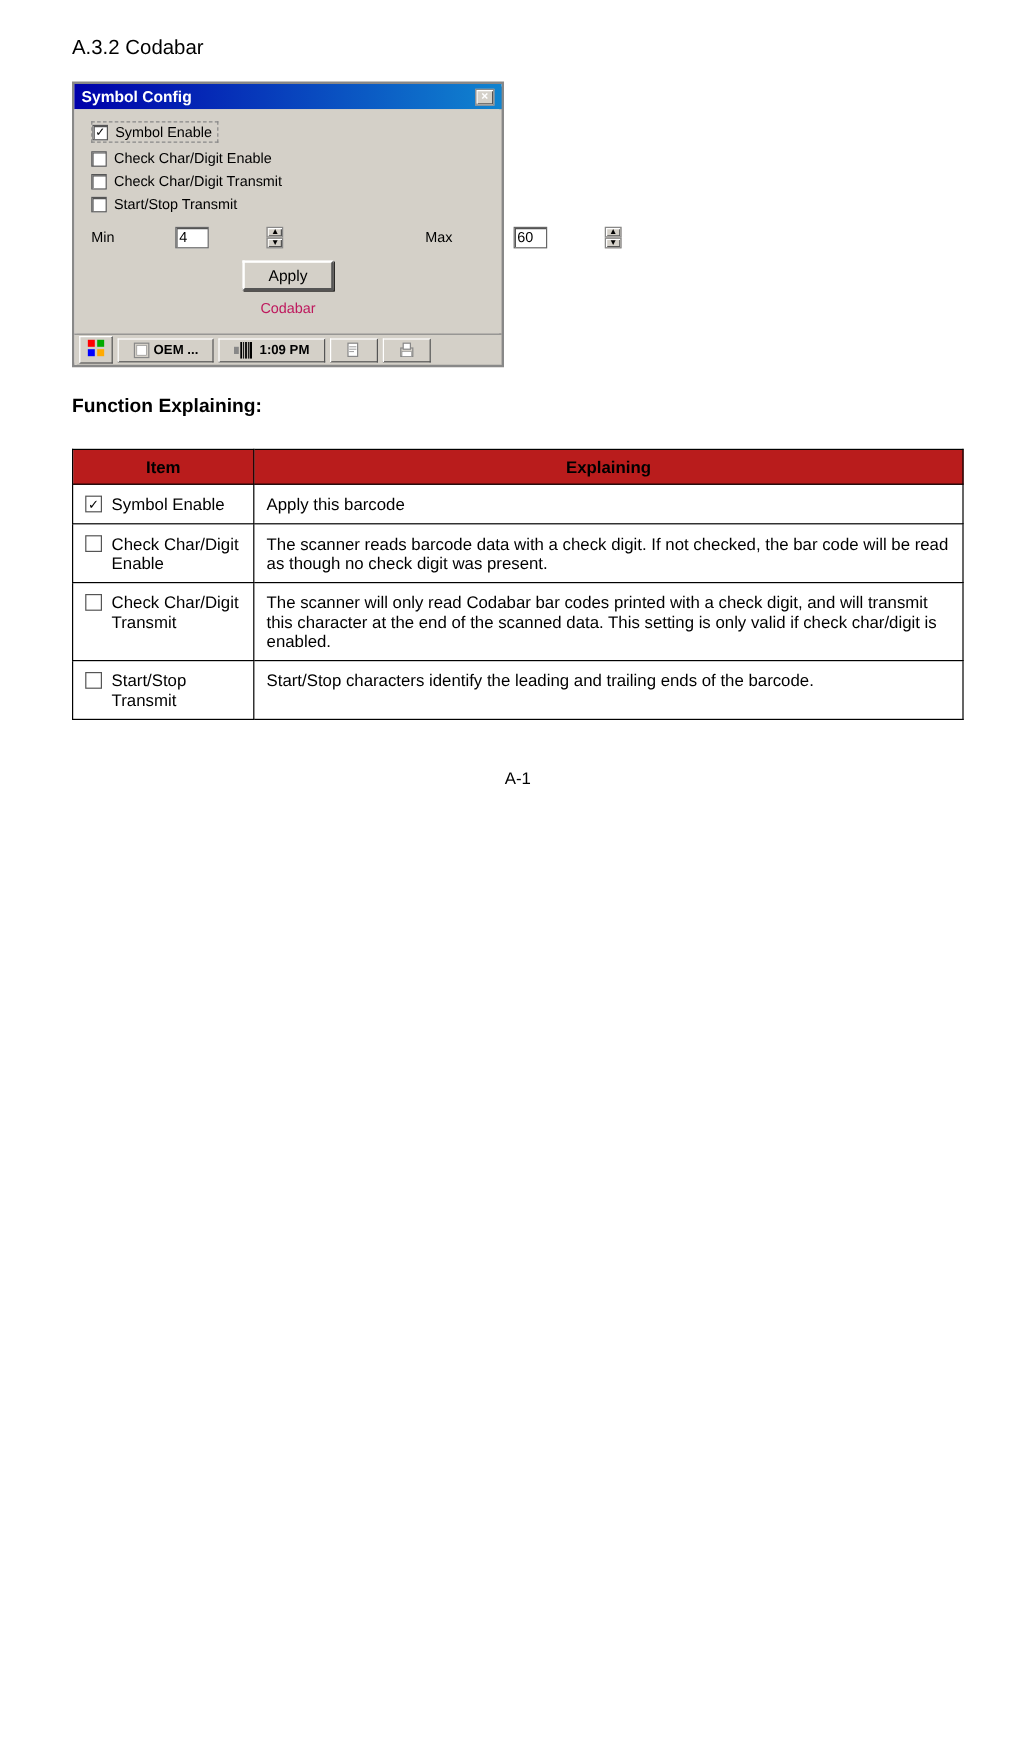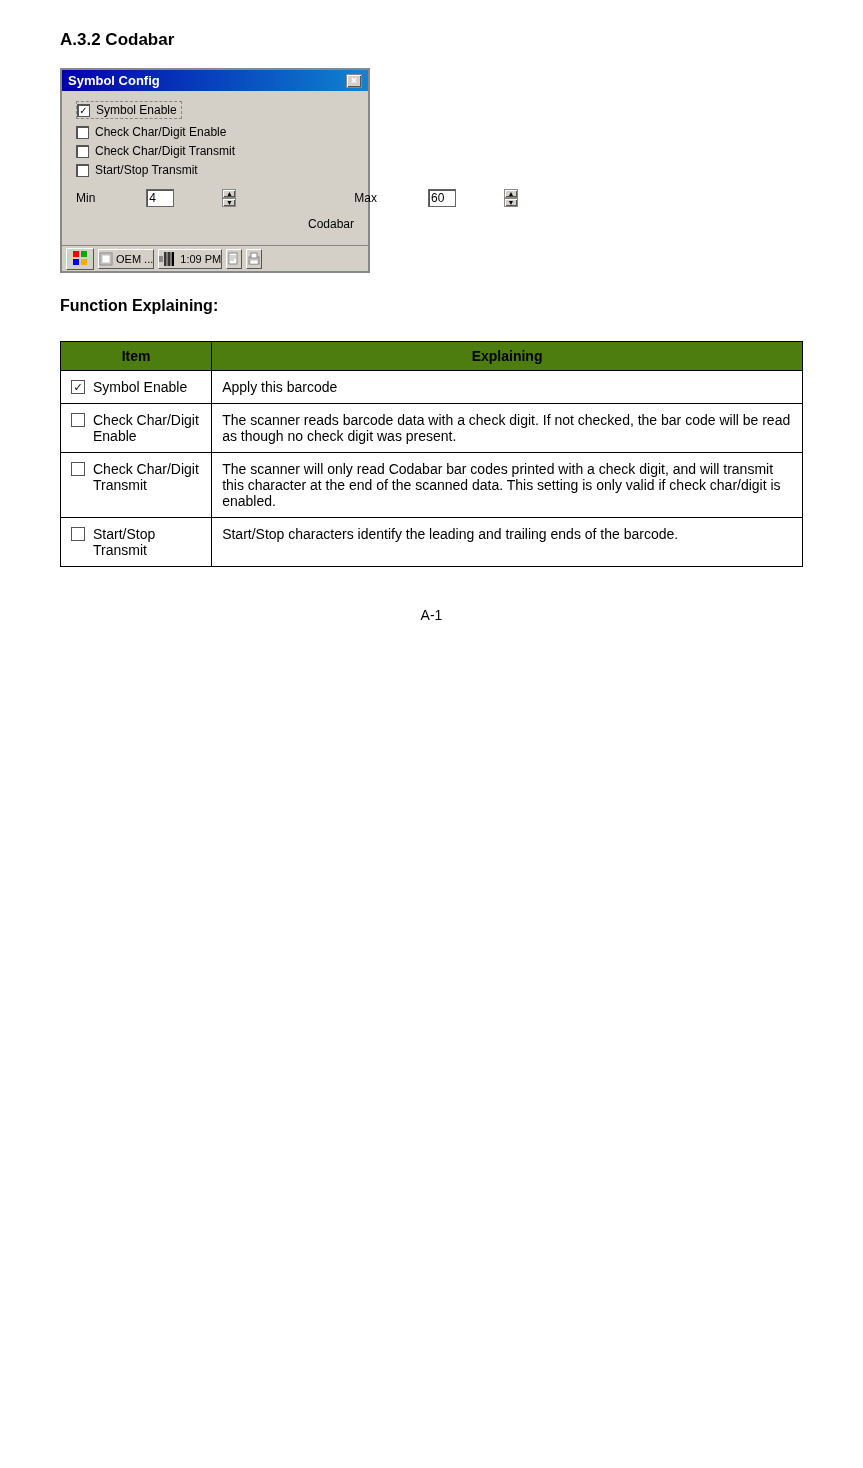--- a/index.html
+++ b/index.html
@@ -7,33 +7,33 @@
       font-family: Times New Roman, serif;
       font-size: 15px;
       background: #fff;
       color: #000;
       width: 863px;
       min-height: 1468px;
       padding: 30px 60px 60px 60px;
     }
     h2.section-title {
       font-size: 17px;
-      font-weight: bold;
+      font-weight: normal;
       margin-bottom: 18px;
       font-family: Arial, sans-serif;
     }
     .window-area {
       margin-bottom: 24px;
     }
     
     .win-outer {
       display: inline-block;
       border: 2px solid #888;
       background: #d4d0c8;
-      width: 310px;
+      width: 360px;
       box-shadow: 2px 2px 0 #fff inset, -2px -2px 0 #555 inset;
     }
     .win-titlebar {
       background: linear-gradient(to right, #0000aa, #1084d0);
       color: #fff;
       font-family: Arial, sans-serif;
       font-size: 13px;
       font-weight: bold;
       padding: 3px 6px;
       display: flex;
@@ -143,24 +143,24 @@
       border: 2px solid;
       border-color: #fff #555 #555 #fff;
       box-shadow: 1px 1px 0 #000;
       padding: 3px 20px;
       font-family: Arial, sans-serif;
       font-size: 13px;
       cursor: pointer;
       font-weight: normal;
     }
     .win-label {
-      text-align: right;
+      text-align: center;
       font-family: Arial, sans-serif;
       font-size: 12px;
-      color: #000000;
+      color: #be185d;
       margin-bottom: 6px;
     }
     
     .taskbar {
       display: flex;
       align-items: center;
       background: #d4d0c8;
       border-top: 1px solid #888;
       height: 26px;
       padding: 0 4px;
@@ -177,27 +177,28 @@
       align-items: center;
       gap: 3px;
       font-size: 11px;
       font-weight: bold;
       cursor: pointer;
     }
     .taskbar-btn {
       background: #d4d0c8;
       border: 1px solid;
       border-color: #fff #555 #555 #fff;
-      padding: 2px 0;
+      padding: 2px 12px;
       display: flex;
       align-items: center;
       gap: 3px;
       font-size: 11px;
       cursor: pointer;
       height: 20px;
+      font-weight: bold;
     }
 
     
     .func-title {
       font-family: Arial, sans-serif;
       font-size: 16px;
       font-weight: bold;
       margin-bottom: 26px;
       margin-top: 10px;
     }
@@ -205,21 +206,21 @@
       width: 100%;
       border-collapse: collapse;
       font-family: Arial, sans-serif;
       font-size: 14px;
     }
     table.explain-table th {
       border: 1px solid #000;
       padding: 6px 10px;
       text-align: center;
       font-weight: bold;
-      background: #4d7c0f;
+      background: #b91c1c;
     }
     table.explain-table td {
       border: 1px solid #000;
       padding: 8px 10px;
       vertical-align: top;
     }
     .td-item {
       display: flex;
       align-items: flex-start;
       gap: 8px;
@@ -292,20 +293,23 @@
         </div>
         <span style="margin-left:24px;"></span>
         <label>Max</label>
         <input class="num-input" type="text" value="60" style="">
         <div class="spinner">
           <div class="spinner-btn">▲</div>
           <div class="spinner-btn">▼</div>
         </div>
       </div>
 
+      <div class="apply-row">
+        <button class="apply-btn">Apply</button>
+      </div>
 
       <div class="win-label">Codabar</div>
     </div>
 
     
     <div class="taskbar">
       <div class="taskbar-start">
         <span>
           
           <svg width="14" height="14" viewBox="0 0 14 14">

